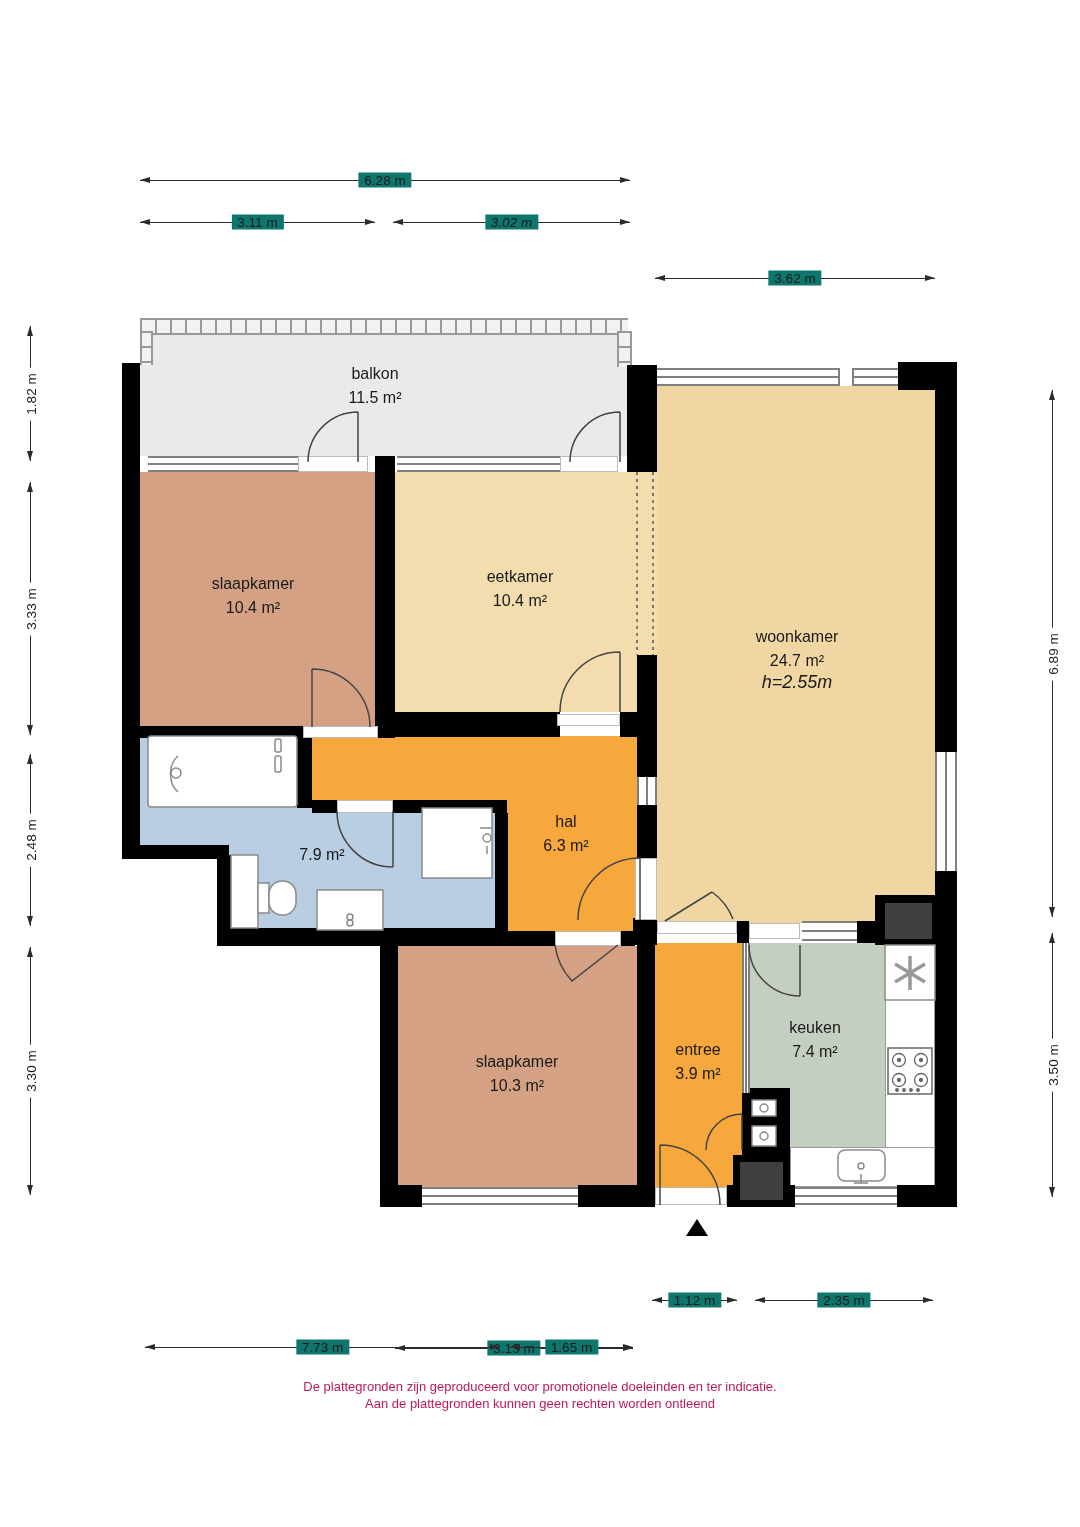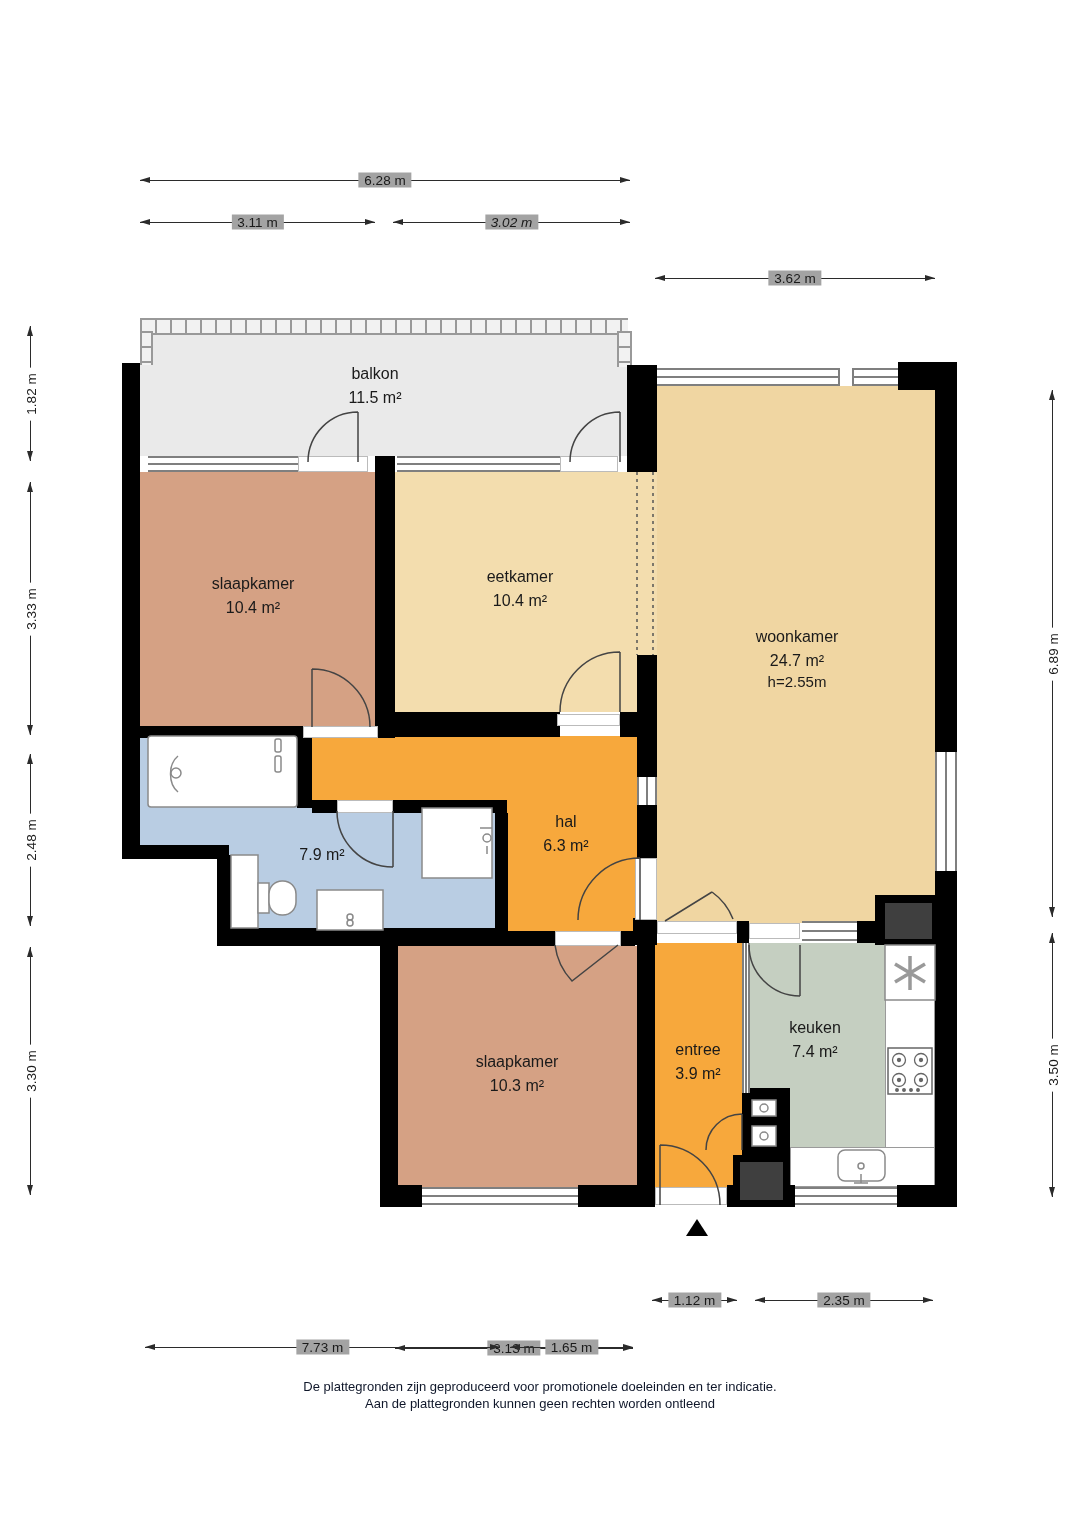--- a/index.html
+++ b/index.html
@@ -25,34 +25,34 @@
   .win-v::after{content:"";position:absolute;top:0;bottom:0;left:50%;width:2px;margin-left:-1px;background:#7f7f7f;}
   .sill{border:1px solid #bbb;}
   .mull{border-left:2px solid #7f7f7f;border-right:2px solid #7f7f7f;}
   .rail-h,.rail-v{position:absolute;z-index:2;background-color:#f2f2f2;}
   .rail-h{border-top:2px solid #999;border-bottom:2px solid #999;
     background-image:repeating-linear-gradient(90deg,#999 0 2px,transparent 2px 15px);}
   .rail-v{border-left:2px solid #999;border-right:2px solid #999;
     background-image:repeating-linear-gradient(180deg,#999 0 2px,transparent 2px 15px);}
   .overlay{position:absolute;left:0;top:0;z-index:5;pointer-events:none;}
   .rlabel{position:absolute;transform:translateX(-50%);text-align:center;line-height:24px;font-size:16px;z-index:6;white-space:nowrap;}
-  .rlabel .sub{font-size:15px;line-height:18px;}
+  .rlabel .sub{font-size:18px;line-height:18px;font-style:italic;}
   
   .dimh,.dimv{position:absolute;z-index:6;}
   .dimh{height:0;border-top:1px solid #2b2b2b;}
   .dimv{width:0;border-left:1px solid #2b2b2b;}
   .dimh .al,.dimh .ar,.dimv .au,.dimv .ad{position:absolute;width:0;height:0;}
   .dimh .al{left:0;top:-4px;border-top:3.5px solid transparent;border-bottom:3.5px solid transparent;border-right:10px solid #2b2b2b;}
   .dimh .ar{right:0;top:-4px;border-top:3.5px solid transparent;border-bottom:3.5px solid transparent;border-left:10px solid #2b2b2b;}
   .dimv .au{top:0;left:-4px;border-left:3.5px solid transparent;border-right:3.5px solid transparent;border-bottom:10px solid #2b2b2b;}
   .dimv .ad{bottom:0;left:-4px;border-left:3.5px solid transparent;border-right:3.5px solid transparent;border-top:10px solid #2b2b2b;}
-  .dimh .lbl{position:absolute;left:50%;top:-1px;transform:translate(-50%,-50%);background:#a3a3a3;padding:0 6px;font-size:13.5px;white-space:nowrap;}
+  .dimh .lbl{position:absolute;left:50%;top:-1px;transform:translate(-50%,-50%);background:#0f766e;padding:0 6px;font-size:13.5px;white-space:nowrap;}
   .dimv .lbl{position:absolute;top:50%;left:0;transform:translate(-50%,-50%) rotate(-90deg);background:#fff;padding:0 6px;font-size:13.5px;white-space:nowrap;}
   .north{position:absolute;z-index:6;width:0;height:0;border-left:11px solid transparent;border-right:11px solid transparent;border-bottom:17px solid #000;}
-  .footer{position:absolute;left:0;right:0;top:1378px;text-align:center;font-size:13px;line-height:17px;color:#0f172a;z-index:6;}
+  .footer{position:absolute;left:0;right:0;top:1378px;text-align:center;font-size:13px;line-height:17px;color:#be185d;z-index:6;}
 </style>
 </head>
 <body>
 
 <div class="page">
 
 
   <div class="room" style="left:140px;top:318px;width:488px;height:138px;background:var(--c-balkon);"></div>
   <div class="room" style="left:140px;top:472px;width:235px;height:256px;background:var(--c-slaapkamer);"></div>
   <div class="room" style="left:393px;top:472px;width:264px;height:240px;background:var(--c-eetkamer);"></div>

